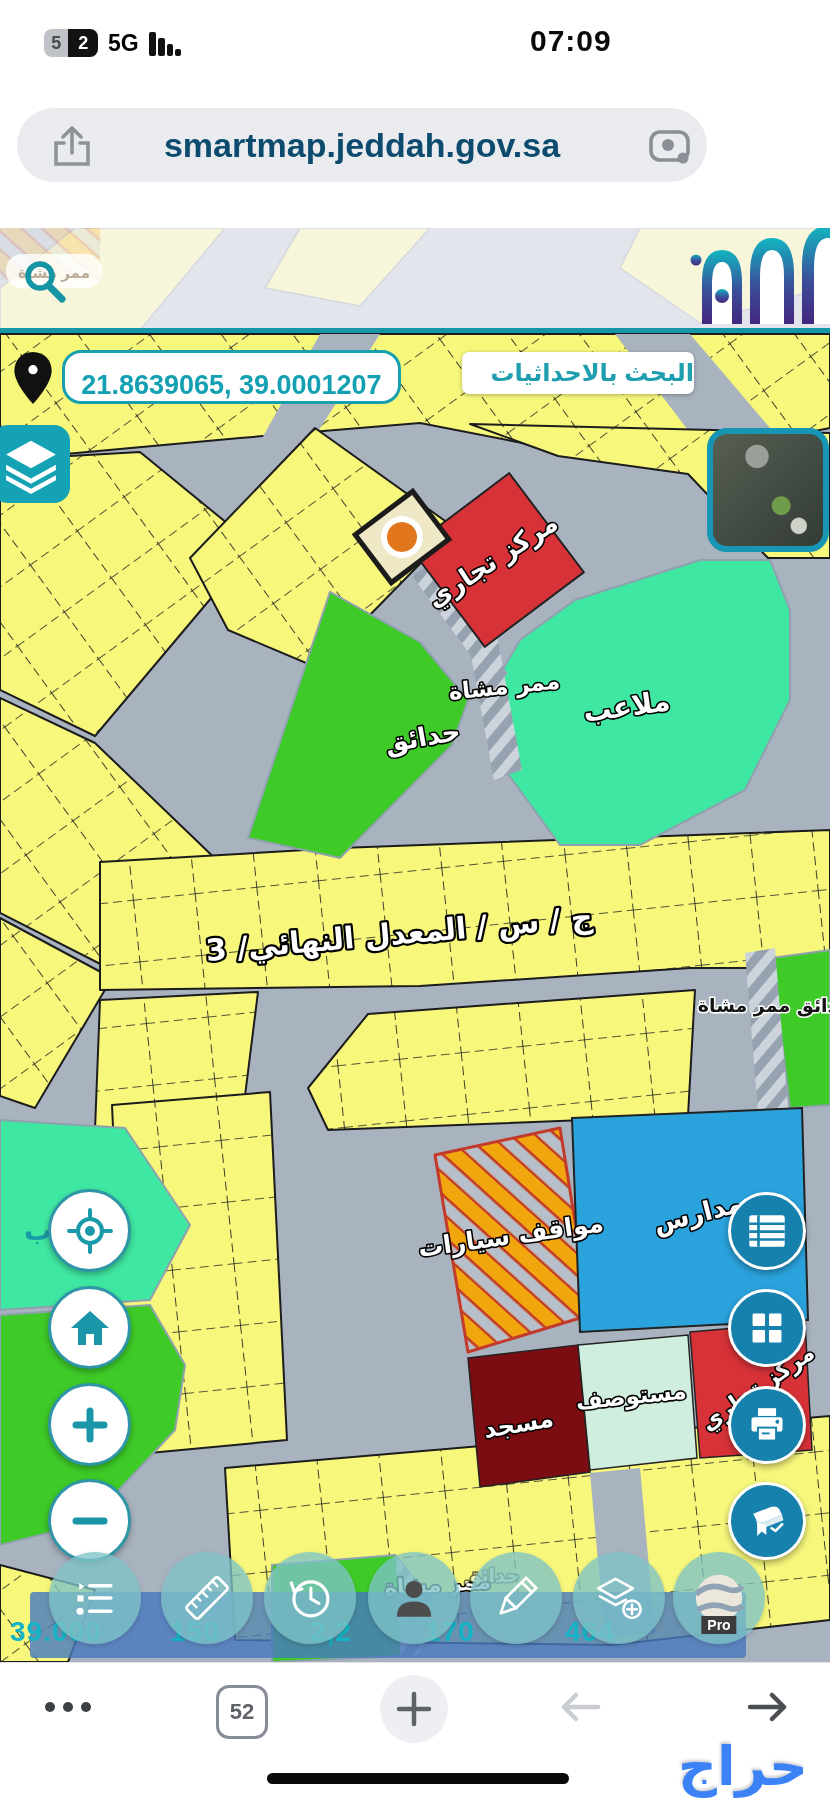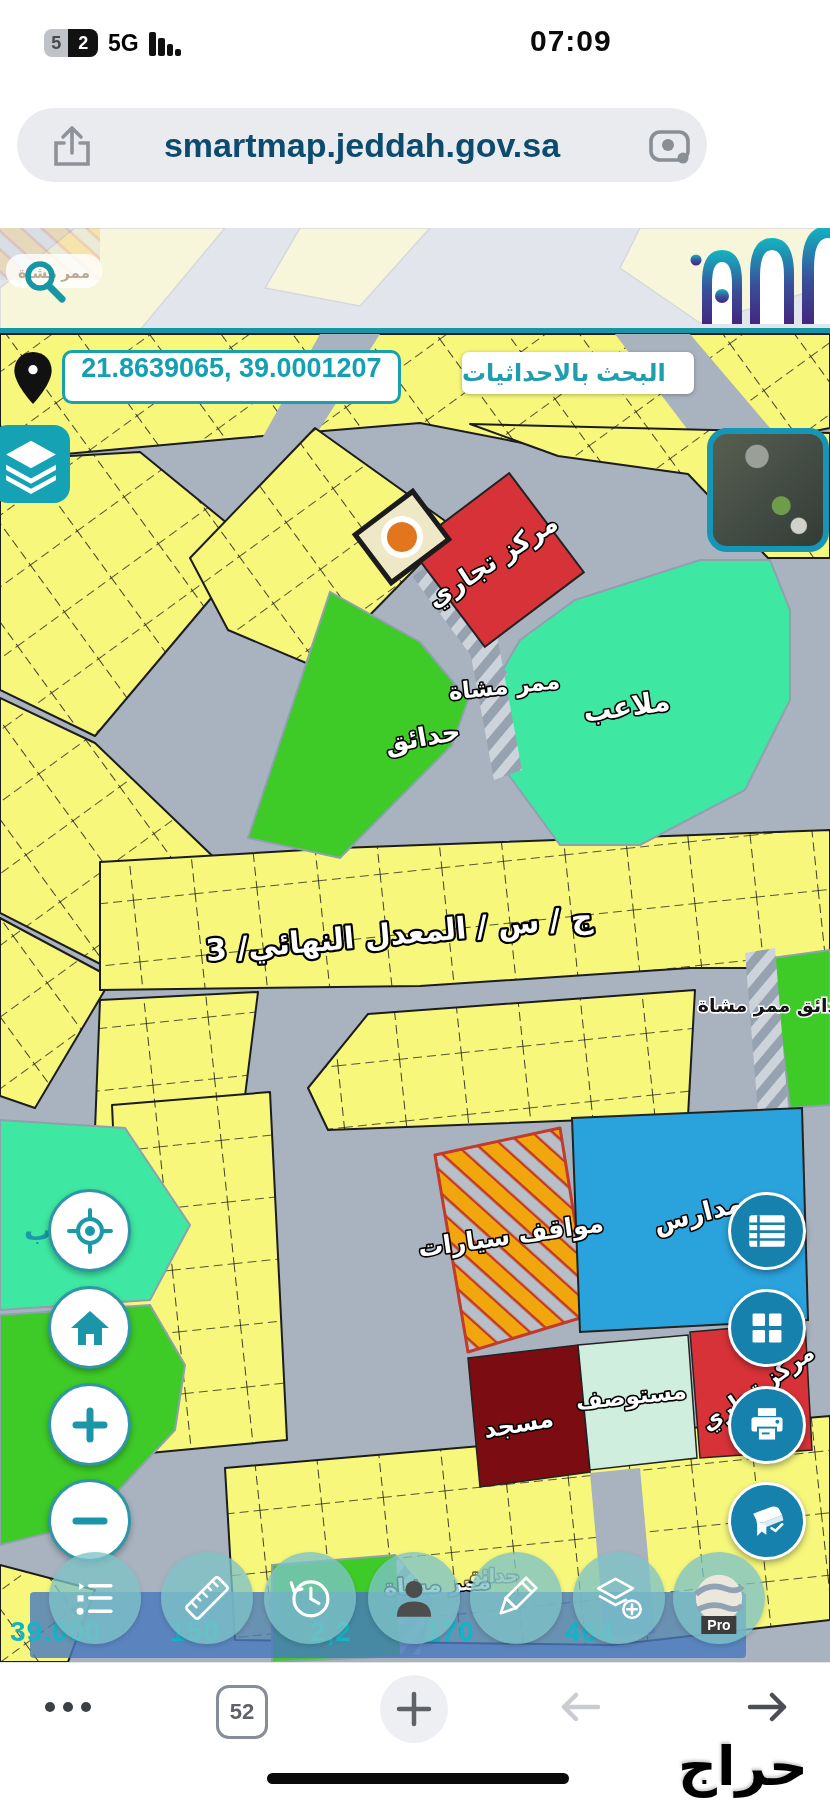--- a/index.html
+++ b/index.html
@@ -27,24 +27,24 @@
   
   .map{position:absolute;left:0;top:228px;width:830px;height:1434px;background:#a9b3c0;overflow:hidden;}
   .map svg.base{position:absolute;left:0;top:0;}
   .lbl{fill:#fff;stroke:#000;stroke-width:3.2px;paint-order:stroke;stroke-linejoin:round;
        font-weight:bold;font-family:"DejaVu Sans","Liberation Sans",sans-serif;}
   .lblBig{stroke-width:4.5px;}
   .lblDark{fill:#151515;stroke:#fff;stroke-width:3px;paint-order:stroke;font-weight:bold;
        font-family:"DejaVu Sans","Liberation Sans",sans-serif;}
   .pin{position:absolute;left:12px;top:122px;}
   .coords-pill{position:absolute;left:62px;top:122px;width:333px;height:48px;background:#fff;
-      border:3px solid #18a0ae;border-radius:10px;display:flex;align-items:flex-start;justify-content:center;
+      border:3px solid #18a0ae;border-radius:19px;display:flex;align-items:flex-end;justify-content:center;
       font-size:27px;font-weight:bold;color:#12a0b2;}
   .searchc-pill{position:absolute;left:462px;top:124px;width:232px;height:42px;background:#fff;border-radius:7px;
-      display:flex;align-items:center;justify-content:flex-start;font-size:24px;font-weight:bold;color:#1f9fae;
+      display:flex;align-items:center;justify-content:flex-end;font-size:24px;font-weight:bold;color:#1f9fae;
       box-shadow:0 1px 4px rgba(0,0,0,.3);}
   .layers-btn{position:absolute;left:-8px;top:197px;width:78px;height:78px;background:#14a2b4;border-radius:16px;
       display:flex;align-items:center;justify-content:center;}
   .sat{position:absolute;left:707px;top:200px;width:110px;height:112px;border:6px solid #1795b5;border-radius:20px;
       background:
         radial-gradient(circle at 62% 64%, #6f9c4a 0 9%, rgba(0,0,0,0) 10%),
         radial-gradient(circle at 40% 20%, #9aa098 0 10%, rgba(0,0,0,0) 11%),
         radial-gradient(circle at 78% 82%, #cfd2c8 0 6%, rgba(0,0,0,0) 7%),
         linear-gradient(135deg,#575f50,#434c44 55%,#333b35);}
   .rbtn{position:absolute;left:728px;width:72px;height:72px;border-radius:50%;background:#1681ad;
@@ -59,21 +59,21 @@
       z-index:6;display:flex;align-items:center;justify-content:center;box-shadow:0 2px 5px rgba(0,0,0,.15);}
   .pro-badge{position:absolute;bottom:10px;left:50%;transform:translateX(-50%);background:#3c3c3c;color:#fff;
       font-size:14px;font-weight:bold;border-radius:0;padding:1px 6px;}
   
   .navbar{position:absolute;left:0;top:1662px;width:830px;height:138px;background:#fff;border-top:1px solid #e4e4e6;}
   .tabbox{position:absolute;left:216px;top:22px;width:46px;height:48px;border:3.5px solid #878d96;border-radius:13px;
       display:flex;align-items:center;justify-content:center;font-size:22px;font-weight:bold;color:#5f6368;text-align:center;}
   .plusbtn{position:absolute;left:380px;top:12px;width:68px;height:68px;border-radius:50%;background:#edeff2;
       display:flex;align-items:center;justify-content:center;}
   .homebar{position:absolute;left:267px;top:110px;width:302px;height:11px;border-radius:6px;background:#0a0a0a;}
-  .watermark{position:absolute;right:22px;top:72px;font-size:54px;font-weight:bold;color:#000000;
+  .watermark{position:absolute;right:22px;top:72px;font-size:54px;font-weight:bold;color:#3b82f6;
       text-shadow:0 2px 2px #ffffff,-1px -2px 3px #c9c9cf;font-family:"DejaVu Sans",sans-serif;}
   .ic{display:block;}
 </style>
 </head>
 <body>
 
 <div class="screen">
 
   <div class="statusbar">
     <div class="sb-left">

